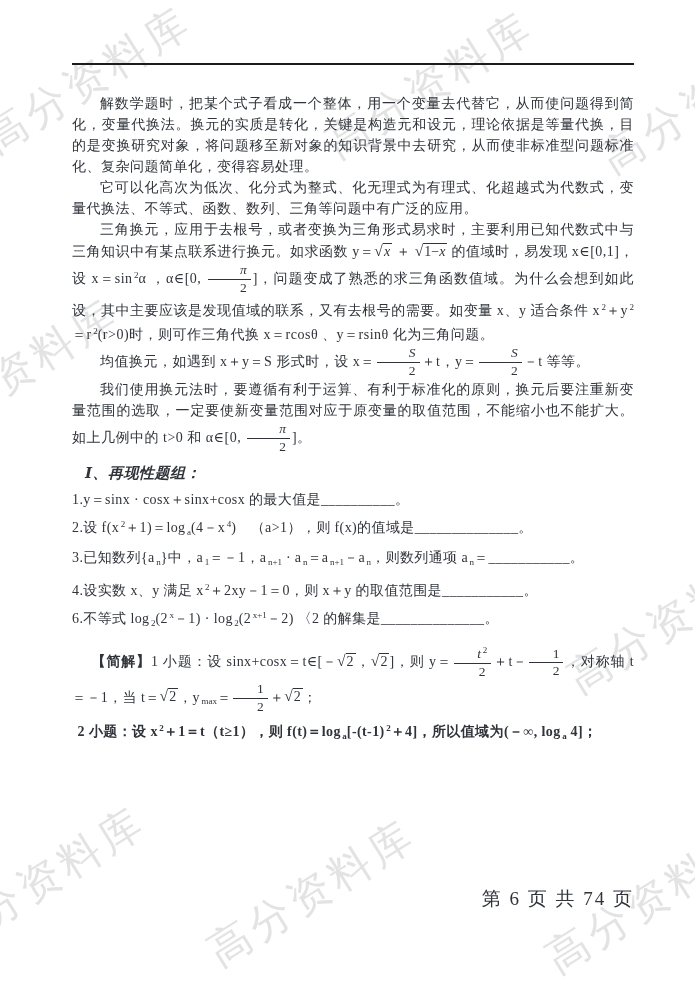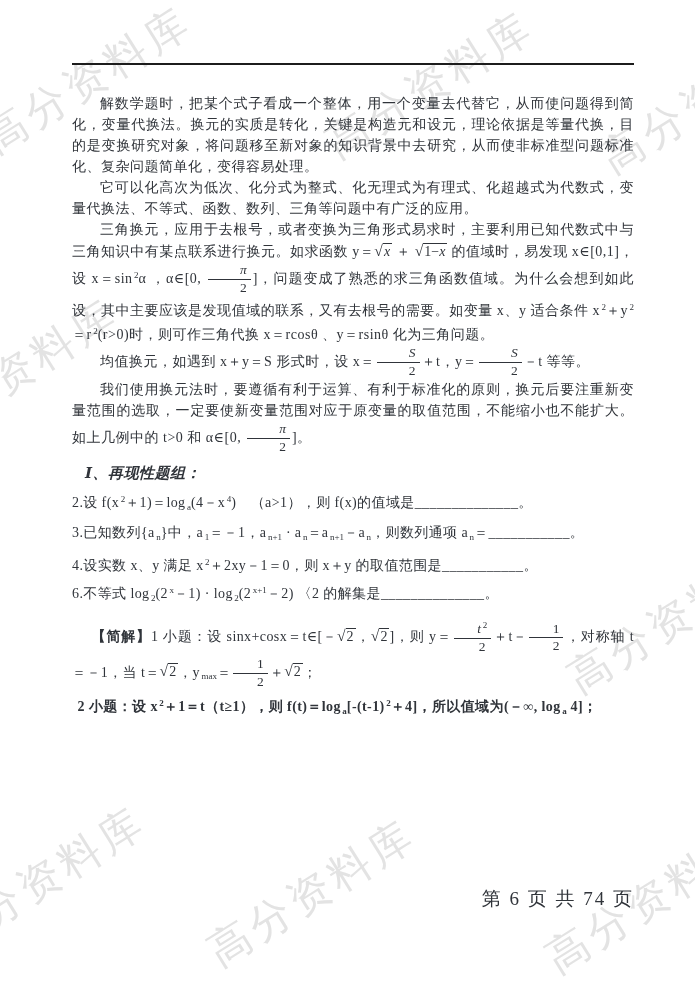--- a/index.html
+++ b/index.html
@@ -68,20 +68,21 @@
       <span class="wm" style="left: 650px; top: 900px; color: rgb(227, 227, 227);">高分资料库</span>
     </div>
   <div class="top-rule"></div>
   <div class="content">
       <div class="blk body">解数学题时，把某个式子看成一个整体，用一个变量去代替它，从而使问题得到简化，变量代换法。换元的实质是转化，关键是构造元和设元，理论依据是等量代换，目的是变换研究对象，将问题移至新对象的知识背景中去研究，从而使非标准型问题标准化、复杂问题简单化，变得容易处理。</div>
       <div class="blk body">它可以化高次为低次、化分式为整式、化无理式为有理式、化超越式为代数式，变量代换法、不等式、函数、数列、三角等问题中有广泛的应用。</div>
       <div class="blk body">三角换元，应用于去根号，或者变换为三角形式易求时，主要利用已知代数式中与三角知识中有某点联系进行换元。如求函数 y＝<span class="sqrt"><span class="rad">√</span><span class="cnt"><i>x</i></span></span> ＋ <span class="sqrt"><span class="rad">√</span><span class="cnt">1−<i>x</i></span></span> 的值域时，易发现 x∈[0,1]，设 x＝sin<sup>2</sup>α ，α∈[0, <span class="frac"><span class="fn"><i>π</i></span><span class="fd">2</span></span>]，问题变成了熟悉的求三角函数值域。为什么会想到如此设，其中主要应该是发现值域的联系，又有去根号的需要。如变量 x、y 适合条件 x<sup>2</sup>＋y<sup>2</sup>＝r<sup>2</sup>(r&gt;0)时，则可作三角代换 x＝rcosθ 、y＝rsinθ 化为三角问题。</div>
       <div class="blk body">均值换元，如遇到 x＋y＝S 形式时，设 x＝<span class="frac"><span class="fn"><i>S</i></span><span class="fd">2</span></span>＋t，y＝<span class="frac"><span class="fn"><i>S</i></span><span class="fd">2</span></span>－t 等等。</div>
       <div class="blk body">我们使用换元法时，要遵循有利于运算、有利于标准化的原则，换元后要注重新变量范围的选取，一定要使新变量范围对应于原变量的取值范围，不能缩小也不能扩大。如上几例中的 t&gt;0 和 α∈[0, <span class="frac"><span class="fn"><i>π</i></span><span class="fd">2</span></span>]。</div>
       <div class="blk heading">Ⅰ、再现性题组：</div>
+      <div class="blk q">1.y＝sinx · cosx＋sinx+cosx 的最大值是__________。</div>
       <div class="blk q">2.设 f(x<sup>2</sup>＋1)＝log<sub>a</sub>(4－x<sup>4</sup>)　（a&gt;1），则 f(x)的值域是______________。</div>
       <div class="blk q">3.已知数列{a<sub>n</sub>}中，a<sub>1</sub>＝－1，a<sub>n+1</sub> · a<sub>n</sub>＝a<sub>n+1</sub>－a<sub>n</sub>，则数列通项 a<sub>n</sub>＝___________。</div>
       <div class="blk q">4.设实数 x、y 满足 x<sup>2</sup>＋2xy－1＝0，则 x＋y 的取值范围是___________。</div>
       <div class="blk q">6.不等式 log<sub>2</sub>(2<sup>x</sup>－1) · log<sub>2</sub>(2<sup>x+1</sup>－2) 〈2 的解集是______________。</div>
       <div class="blk sol sol-first"><b>【简解】</b>1 小题：设 sinx+cosx＝t∈[－<span class="sqrt"><span class="rad">√</span><span class="cnt">2</span></span>，<span class="sqrt"><span class="rad">√</span><span class="cnt">2</span></span>]，则 y＝<span class="frac"><span class="fn"><i>t</i><sup>2</sup></span><span class="fd">2</span></span>＋t－<span class="frac"><span class="fn">1</span><span class="fd">2</span></span>，对称轴 t＝－1，当 t＝<span class="sqrt"><span class="rad">√</span><span class="cnt">2</span></span>，y<sub>max</sub>＝<span class="frac"><span class="fn">1</span><span class="fd">2</span></span>＋<span class="sqrt"><span class="rad">√</span><span class="cnt">2</span></span>；</div>
       <div class="blk sol sol-next">2 小题：设 x<sup>2</sup>＋1＝t（t≥1），则 f(t)＝log<sub>a</sub>[-(t-1)<sup>2</sup>＋4]，所以值域为(－∞, log<sub>a</sub> 4]；</div>
     </div>
   <div class="footer">第 6 页 共 74 页</div>
 </div>
 

